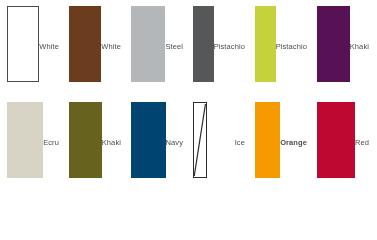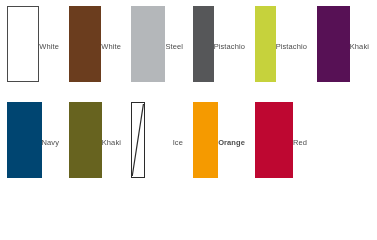--- a/index.html
+++ b/index.html
@@ -98,26 +98,30 @@
         <div class="swatch-chip" style="background: rgb(87, 17, 85);"></div>
         <div class="swatch-label" style="color: rgb(77, 77, 77);">Khaki</div>
       </div>
       <div class="swatch-cell">
         <div class="swatch-chip bordered-warm" style="background: rgb(196, 168, 119); border-color: rgb(63, 53, 36);"></div>
         <div class="swatch-label" style="color: rgb(77, 77, 77);">Champagne</div>
       </div>
     </div>
     <div class="swatch-row">
       <div class="swatch-cell">
-        <div class="swatch-chip" style="background: rgb(0, 69, 113);"></div>
-        <div class="swatch-label" style="color: rgb(77, 77, 77);">Navy</div>
+        <div class="swatch-chip" style="background: rgb(216, 212, 197);"></div>
+        <div class="swatch-label" style="color: rgb(77, 77, 77);">Ecru</div>
       </div>
       <div class="swatch-cell">
         <div class="swatch-chip" style="background: rgb(103, 99, 31);"></div>
         <div class="swatch-label" style="color: rgb(77, 77, 77);">Khaki</div>
+      </div>
+      <div class="swatch-cell">
+        <div class="swatch-chip" style="background: rgb(0, 69, 113);"></div>
+        <div class="swatch-label" style="color: rgb(77, 77, 77);">Navy</div>
       </div>
       <div class="swatch-cell">
         <div class="swatch-chip bordered" style="background: rgb(255, 255, 255); border-color: rgb(43, 43, 43);">
           <svg class="diag-line" viewBox="0 0 44 76" preserveAspectRatio="none">
             <line x1="1" y1="75" x2="43" y2="1" stroke="#2b2b2b" stroke-width="1.2" vector-effect="non-scaling-stroke"></line>
           </svg>
         </div>
         <div class="swatch-label" style="color: rgb(77, 77, 77); padding-left: 28px;">Ice</div>
       </div>
       <div class="swatch-cell">

